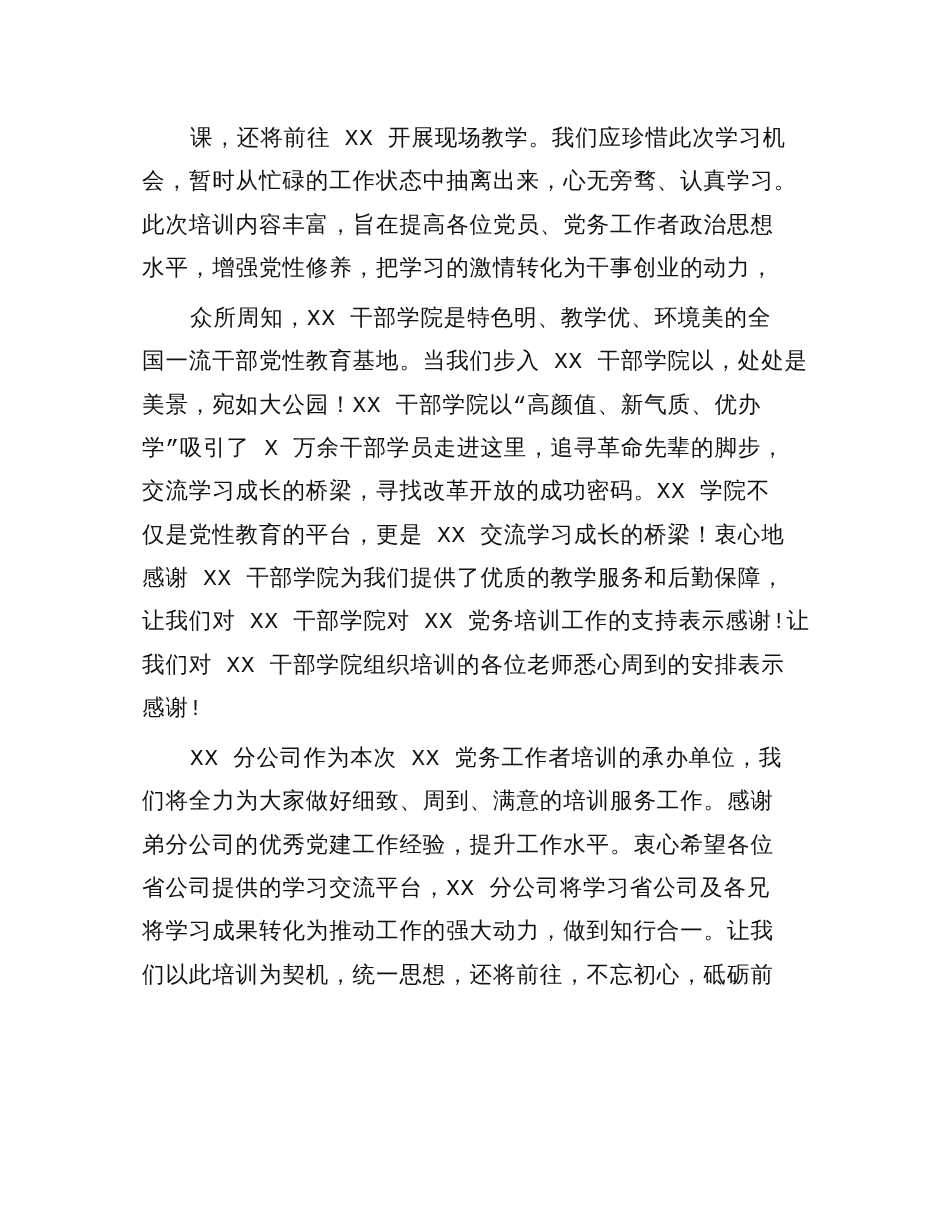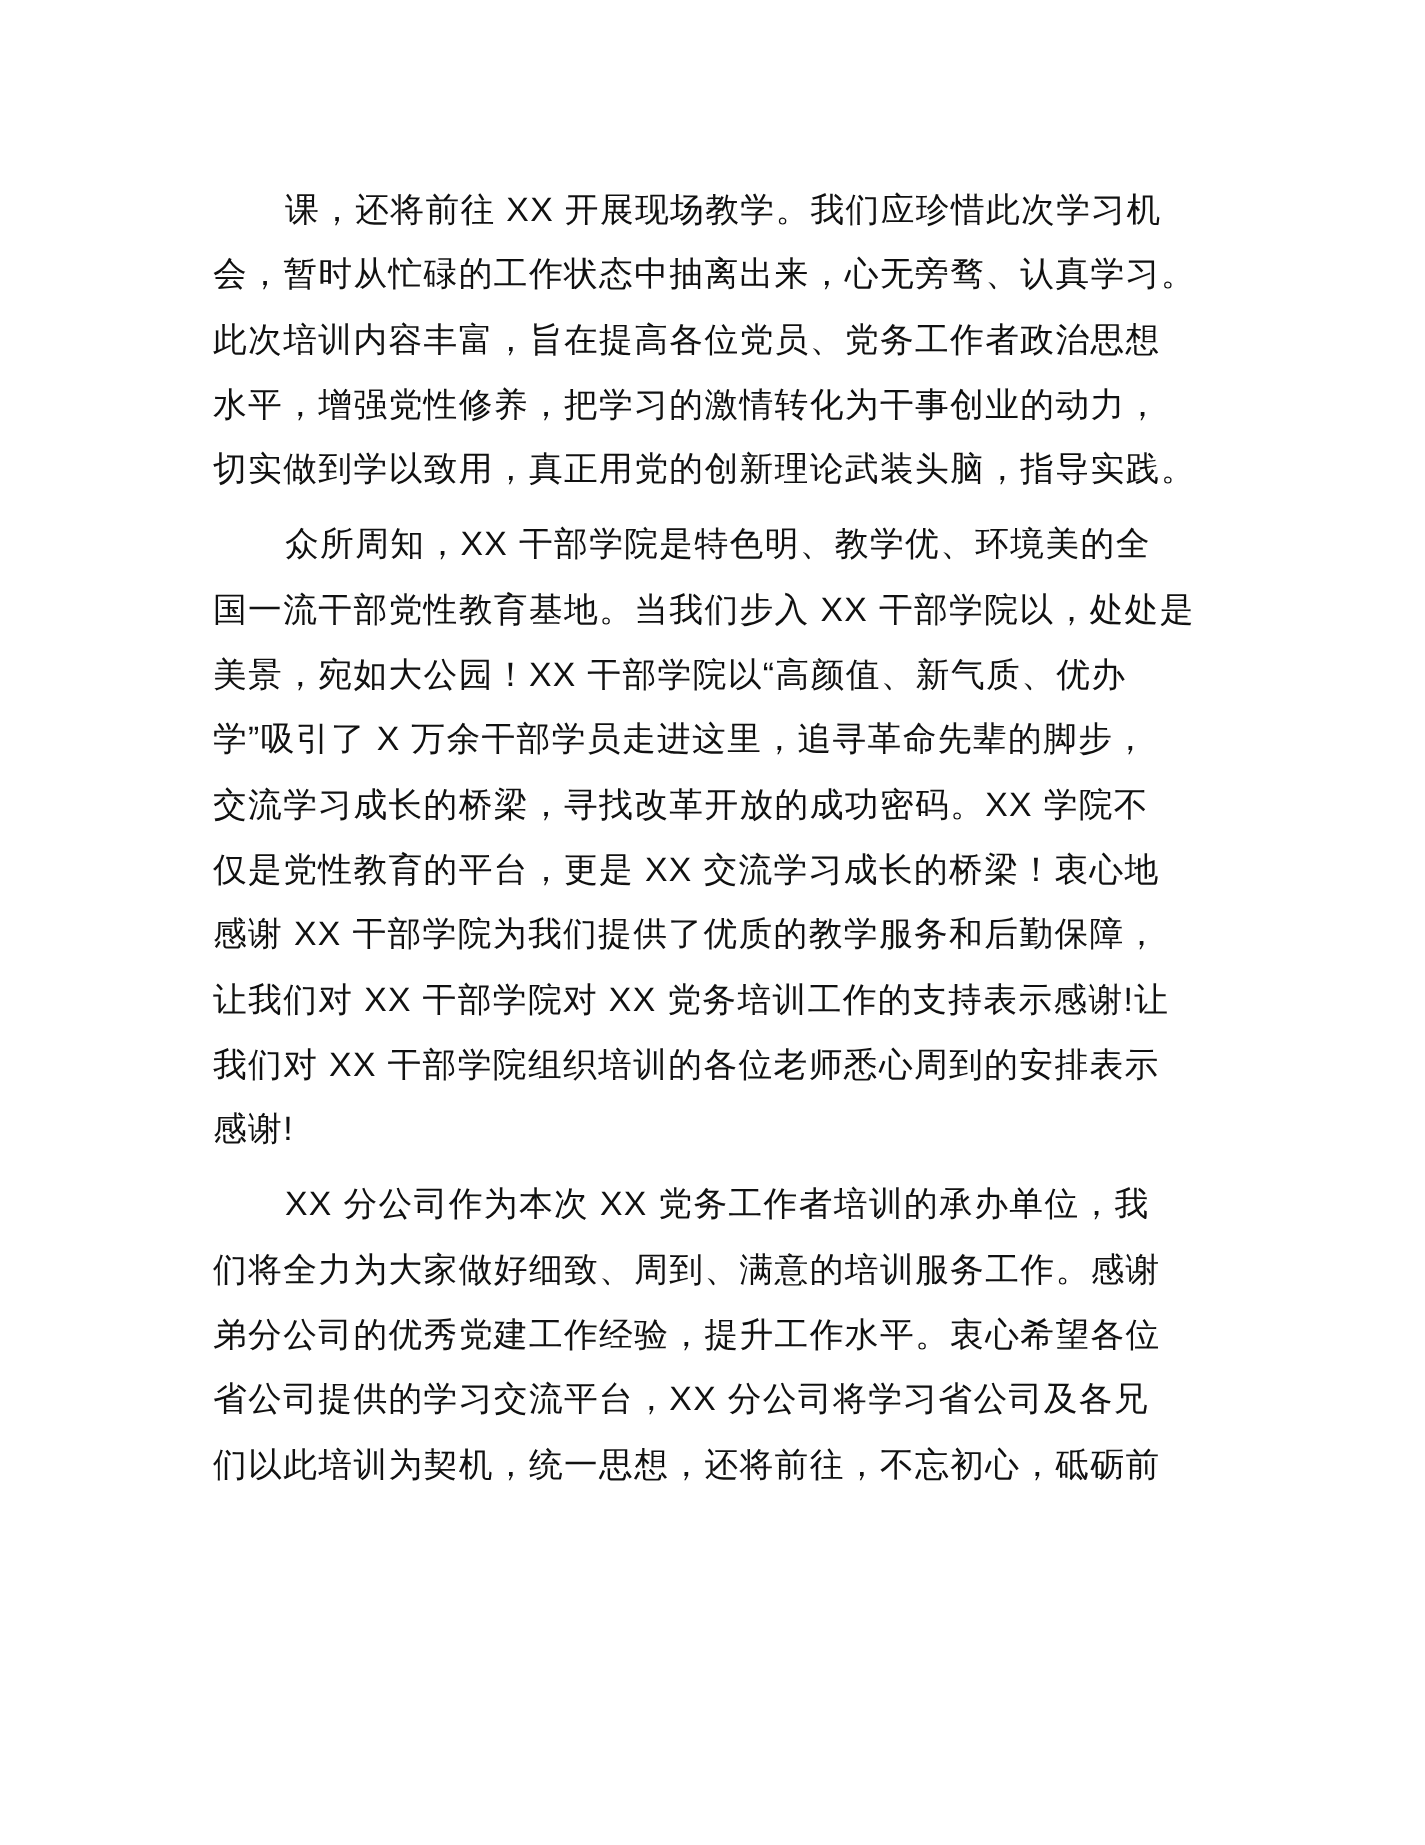--- a/index.html
+++ b/index.html
@@ -11,21 +11,21 @@
     width: 950px;
     height: 1230px;
     position: relative;
     overflow: hidden;
   }
   .page {
     position: absolute;
     left: 142px;
     top: 118px;
     width: 684px;
-    font-family: Liberation Sans, sans-serif;
+    font-family: Liberation Mono, monospace;
     color: #111111;
     font-size: 22.5px;
     letter-spacing: 0.9px;
   }
   .para {
     margin: 0 0 7px 0;
     line-height: 43.3px;
   }
   .line {
     display: block;
@@ -39,37 +39,37 @@
 </head>
 <body>
 
 <div class="page">
 
   <div class="para">
     <span class="line indent">课，还将前往 XX 开展现场教学。我们应珍惜此次学习机</span>
     <span class="line">会，暂时从忙碌的工作状态中抽离出来，心无旁骛、认真学习。</span>
     <span class="line">此次培训内容丰富，旨在提高各位党员、党务工作者政治思想</span>
     <span class="line">水平，增强党性修养，把学习的激情转化为干事创业的动力，</span>
-    <span class="line">切实做到学以致用，真正用党的创新理论武装头脑，指导实践。</span>
   </div>
 
   <div class="para">
     <span class="line indent">众所周知，XX 干部学院是特色明、教学优、环境美的全</span>
     <span class="line">国一流干部党性教育基地。当我们步入 XX 干部学院以，处处是</span>
     <span class="line">美景，宛如大公园！XX 干部学院以“高颜值、新气质、优办</span>
     <span class="line">学”吸引了 X 万余干部学员走进这里，追寻革命先辈的脚步，</span>
     <span class="line">交流学习成长的桥梁，寻找改革开放的成功密码。XX 学院不</span>
     <span class="line">仅是党性教育的平台，更是 XX 交流学习成长的桥梁！衷心地</span>
     <span class="line">感谢 XX 干部学院为我们提供了优质的教学服务和后勤保障，</span>
     <span class="line">让我们对 XX 干部学院对 XX 党务培训工作的支持表示感谢!让</span>
     <span class="line">我们对 XX 干部学院组织培训的各位老师悉心周到的安排表示</span>
     <span class="line">感谢!</span>
   </div>
 
   <div class="para">
     <span class="line indent">XX 分公司作为本次 XX 党务工作者培训的承办单位，我</span>
     <span class="line">们将全力为大家做好细致、周到、满意的培训服务工作。感谢</span>
     <span class="line">弟分公司的优秀党建工作经验，提升工作水平。衷心希望各位</span>
     <span class="line">省公司提供的学习交流平台，XX 分公司将学习省公司及各兄</span>
+    <span class="line">将学习成果转化为推动工作的强大动力，做到知行合一。让我</span>
     <span class="line">们以此培训为契机，统一思想，还将前往，不忘初心，砥砺前</span>
   </div>
 
 </div>
 
 </body></html>

